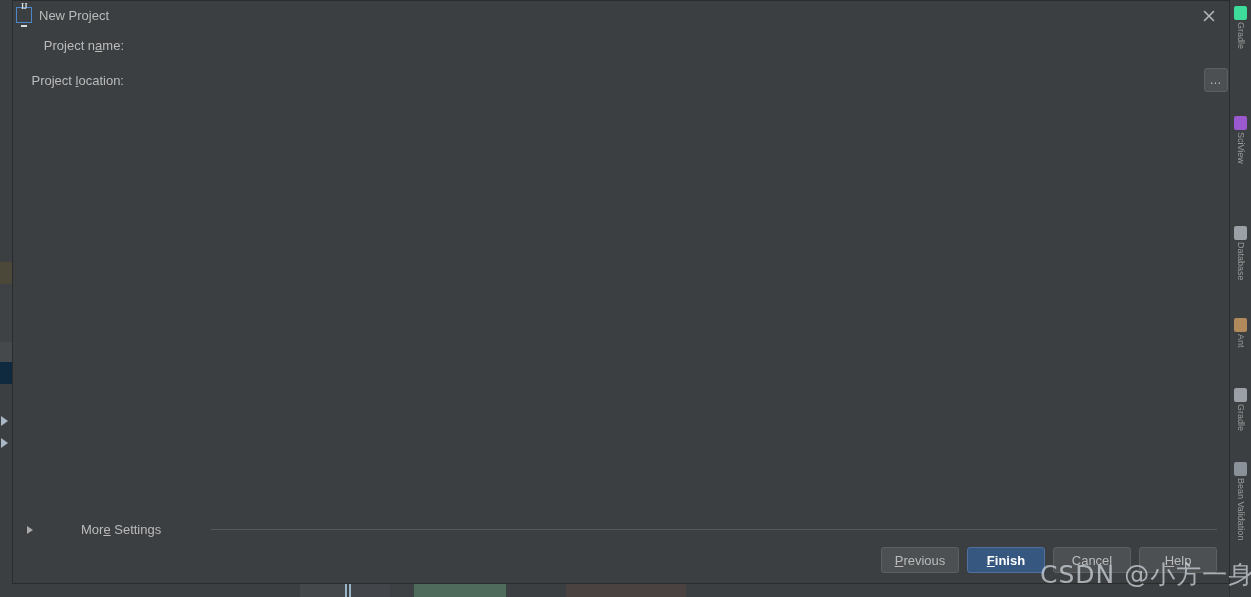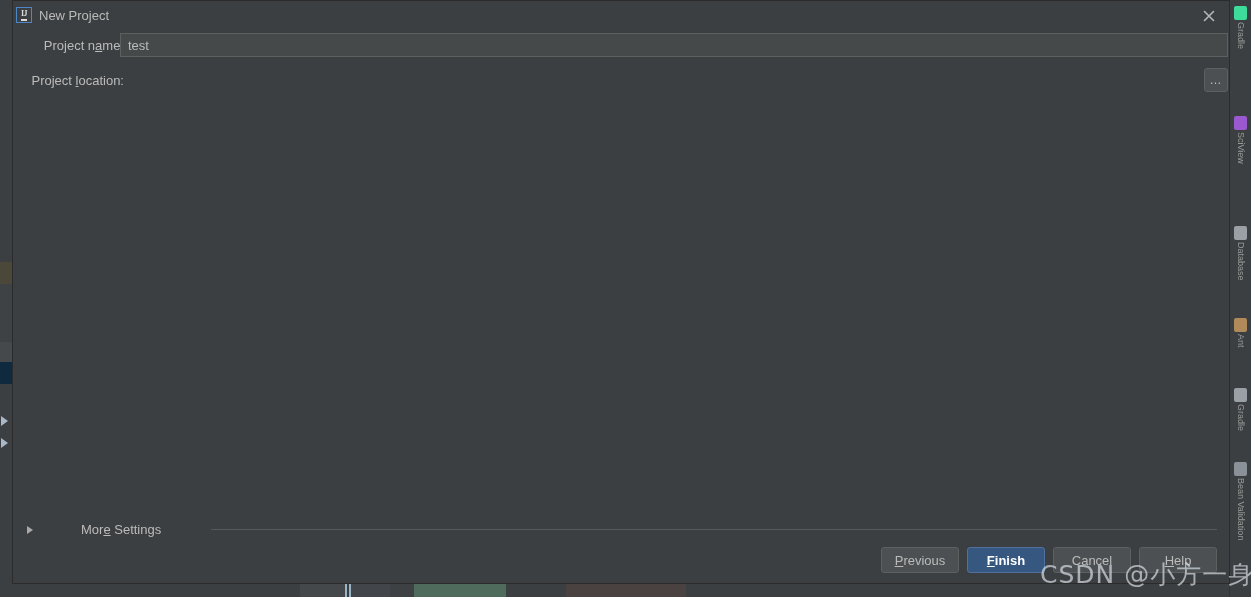--- a/index.html
+++ b/index.html
@@ -113,21 +113,21 @@
     justify-content: center;
   }
   .app-icon span {
     font-family: Liberation Serif, serif;
     font-size: 8px;
     font-weight: bold;
     color: #dcdcdc;
     line-height: 8px;
     letter-spacing: -0.5px;
     border-bottom: 2px solid #dcdcdc;
-    padding-bottom: 1px;
+    padding-bottom: 14px;
   }
   .title-text {
     position: absolute;
     left: 26px; top: 6px;
     font-size: 13px;
     color: #bbbbbb;
     line-height: 17px;
   }
   .close-btn {
     position: absolute;
@@ -340,21 +340,20 @@
       <div class="close-btn">
         <svg width="20" height="20" viewBox="0 0 20 20" aria-hidden="true">
           <path d="M5.5 5.5 L14.5 14.5 M14.5 5.5 L5.5 14.5" stroke="#b6b6b6" stroke-width="1.6" stroke-linecap="round"></path>
         </svg>
       </div>
     </div>
 
     <div class="form" id="form">
         <div class="row">
           <div class="row-label">Project n<u>a</u>me:</div>
-          <div class="field plain">test</div>
         </div>
         <div class="row">
           <div class="row-label">Project <u>l</u>ocation:</div>
           <div class="browse-btn">…</div>
         </div>
       </div>
 
     <div class="more-settings">
       <div class="ms-arrow"></div>
       <div class="ms-label" id="ms-label">Mor<u>e</u> Settings</div>

